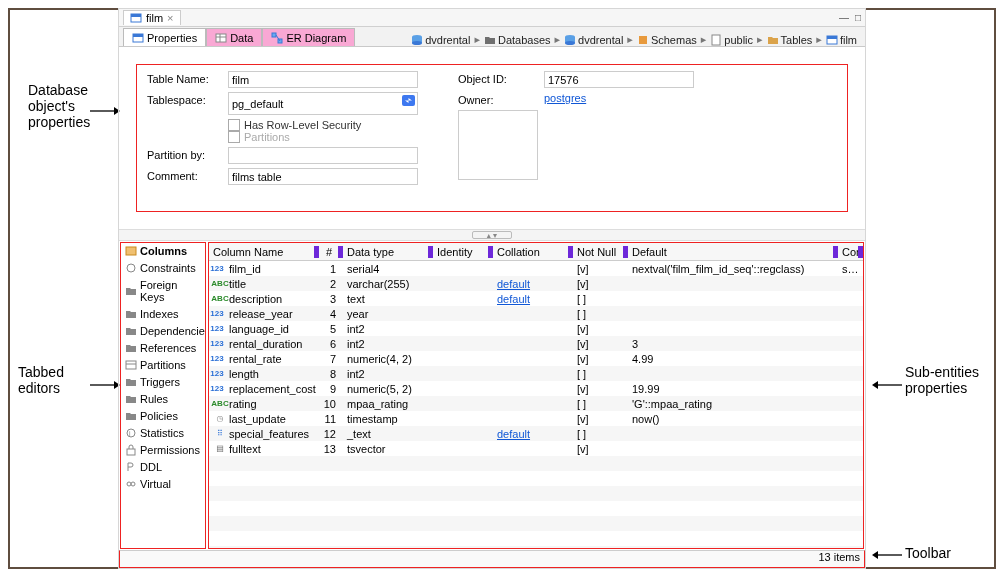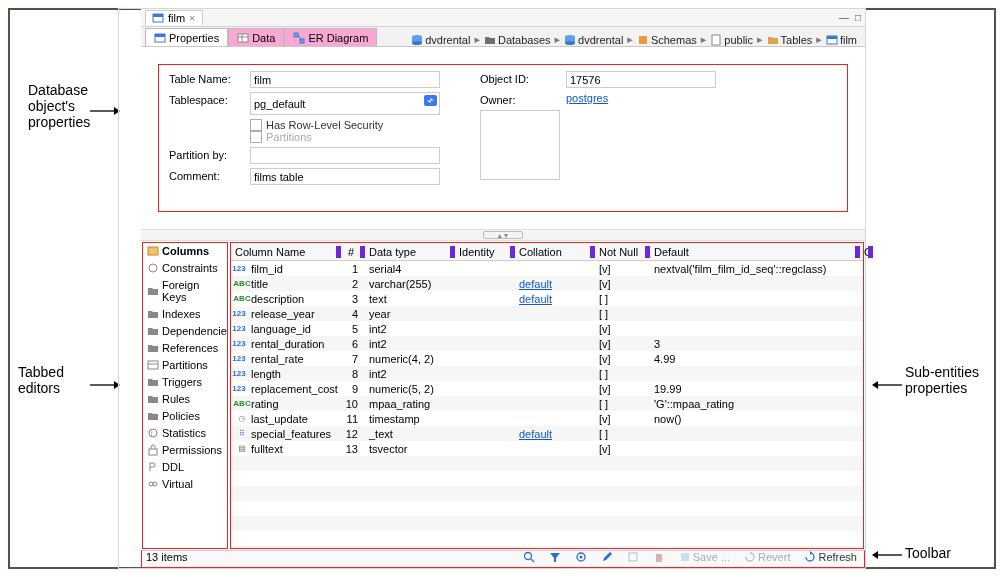--- a/index.html
+++ b/index.html
@@ -1,20 +1,20 @@
 <!DOCTYPE html>
 <html><head>
 <meta charset="utf-8">
 <style>
   * { box-sizing: border-box; margin: 0; padding: 0; }
   body { font-family: -apple-system, "Helvetica Neue", Arial, sans-serif; font-size: 11px; color: #000; background: #fff; position: relative; width: 1004px; height: 577px; overflow: hidden; }
   .outer-frame { position: absolute; left: 8px; top: 8px; right: 8px; bottom: 8px; border: 2px solid #5f4d3f; background:#fff; }
   .annot { position: absolute; font-size: 14px; font-weight: 400; color: #000; white-space: pre; }
   .app { position: absolute; left: 8px; top: 8px; right: 8px; bottom: 8px; }
-  .inner { position:absolute; left:110px; right:130px; top:0; bottom:0; display:flex; flex-direction:column; border:1px solid #d6d6d6;padding-left:22px;}
+  .inner { position:absolute; left:110px; right:130px; top:0; bottom:0; display:flex; flex-direction:column; border:1px solid #d6d6d6;}
   .titlebar { height:18px; display:flex; align-items:center; justify-content:space-between; padding:0 4px; border-bottom:1px solid #d0d0d0; background:#f6f6f6;}
   .titlebar .tab { display:flex; align-items:center; gap:4px; padding:1px 6px; background:#fff; border:1px solid #ccc; border-bottom:none;}
   .titlebar .tab svg{width:12px;height:12px;}
   .titlebar .spacer{flex:1;}
   .winctl { display:flex; gap:6px; font-size:10px; color:#555;}
   .winctl span{cursor:default;}
   .tabbar { height:20px; display:flex; align-items:flex-end; padding:0 4px; border-bottom:1px solid #c9c9c9; background:#f2f2f2; gap:0;}
   .tabbtn { display:flex; align-items:center; gap:3px; padding:2px 8px; border:1px solid #bbb; border-bottom:none; background:#f9a8d4; cursor:pointer; height:18px;}
   .tabbtn.active{ background:#fff;}
   .tabbtn svg{width:12px;height:12px;}
@@ -55,21 +55,21 @@
   .row .name{display:flex;align-items:center;gap:2px;}
   .row .name .tico{width:14px;height:10px;display:inline-flex;align-items:center;justify-content:center;font-size:8px;}
   .tico.num{color:#2a6fd6;font-weight:700;}
   .tico.txt{color:#2a8a2a;font-weight:700;}
   .tico.time{color:#888;}
   .tico.arr{color:#2a6fd6;}
   .tico.vec{color:#666;}
   .row .num{text-align:right;padding-right:6px;}
   .row .nn{color:#000;}
   .row .coll a{color:#1057d6;text-decoration:underline;}
-  .status{height:18px;display:flex;align-items:flex-start;border-top:1px solid #ccc;padding:0 4px;background:#f9f9f9;gap:8px;}
+  .status{height:18px;display:flex;align-items:flex-end;border-top:1px solid #ccc;padding:0 4px;background:#f9f9f9;gap:8px;flex-direction:column;}
   .status .spacer{flex:1;}
   .tbtn{display:flex;align-items:center;gap:2px;padding:0 3px;cursor:pointer;color:#333;}
   .tbtn.disabled{color:#aaa;}
   .tbtn svg{width:12px;height:12px;}
   .gh-numcol { text-align: right; padding-right: 6px !important; }
 </style>
 </head>
 <body>
 
 <div class="outer-frame"></div>

